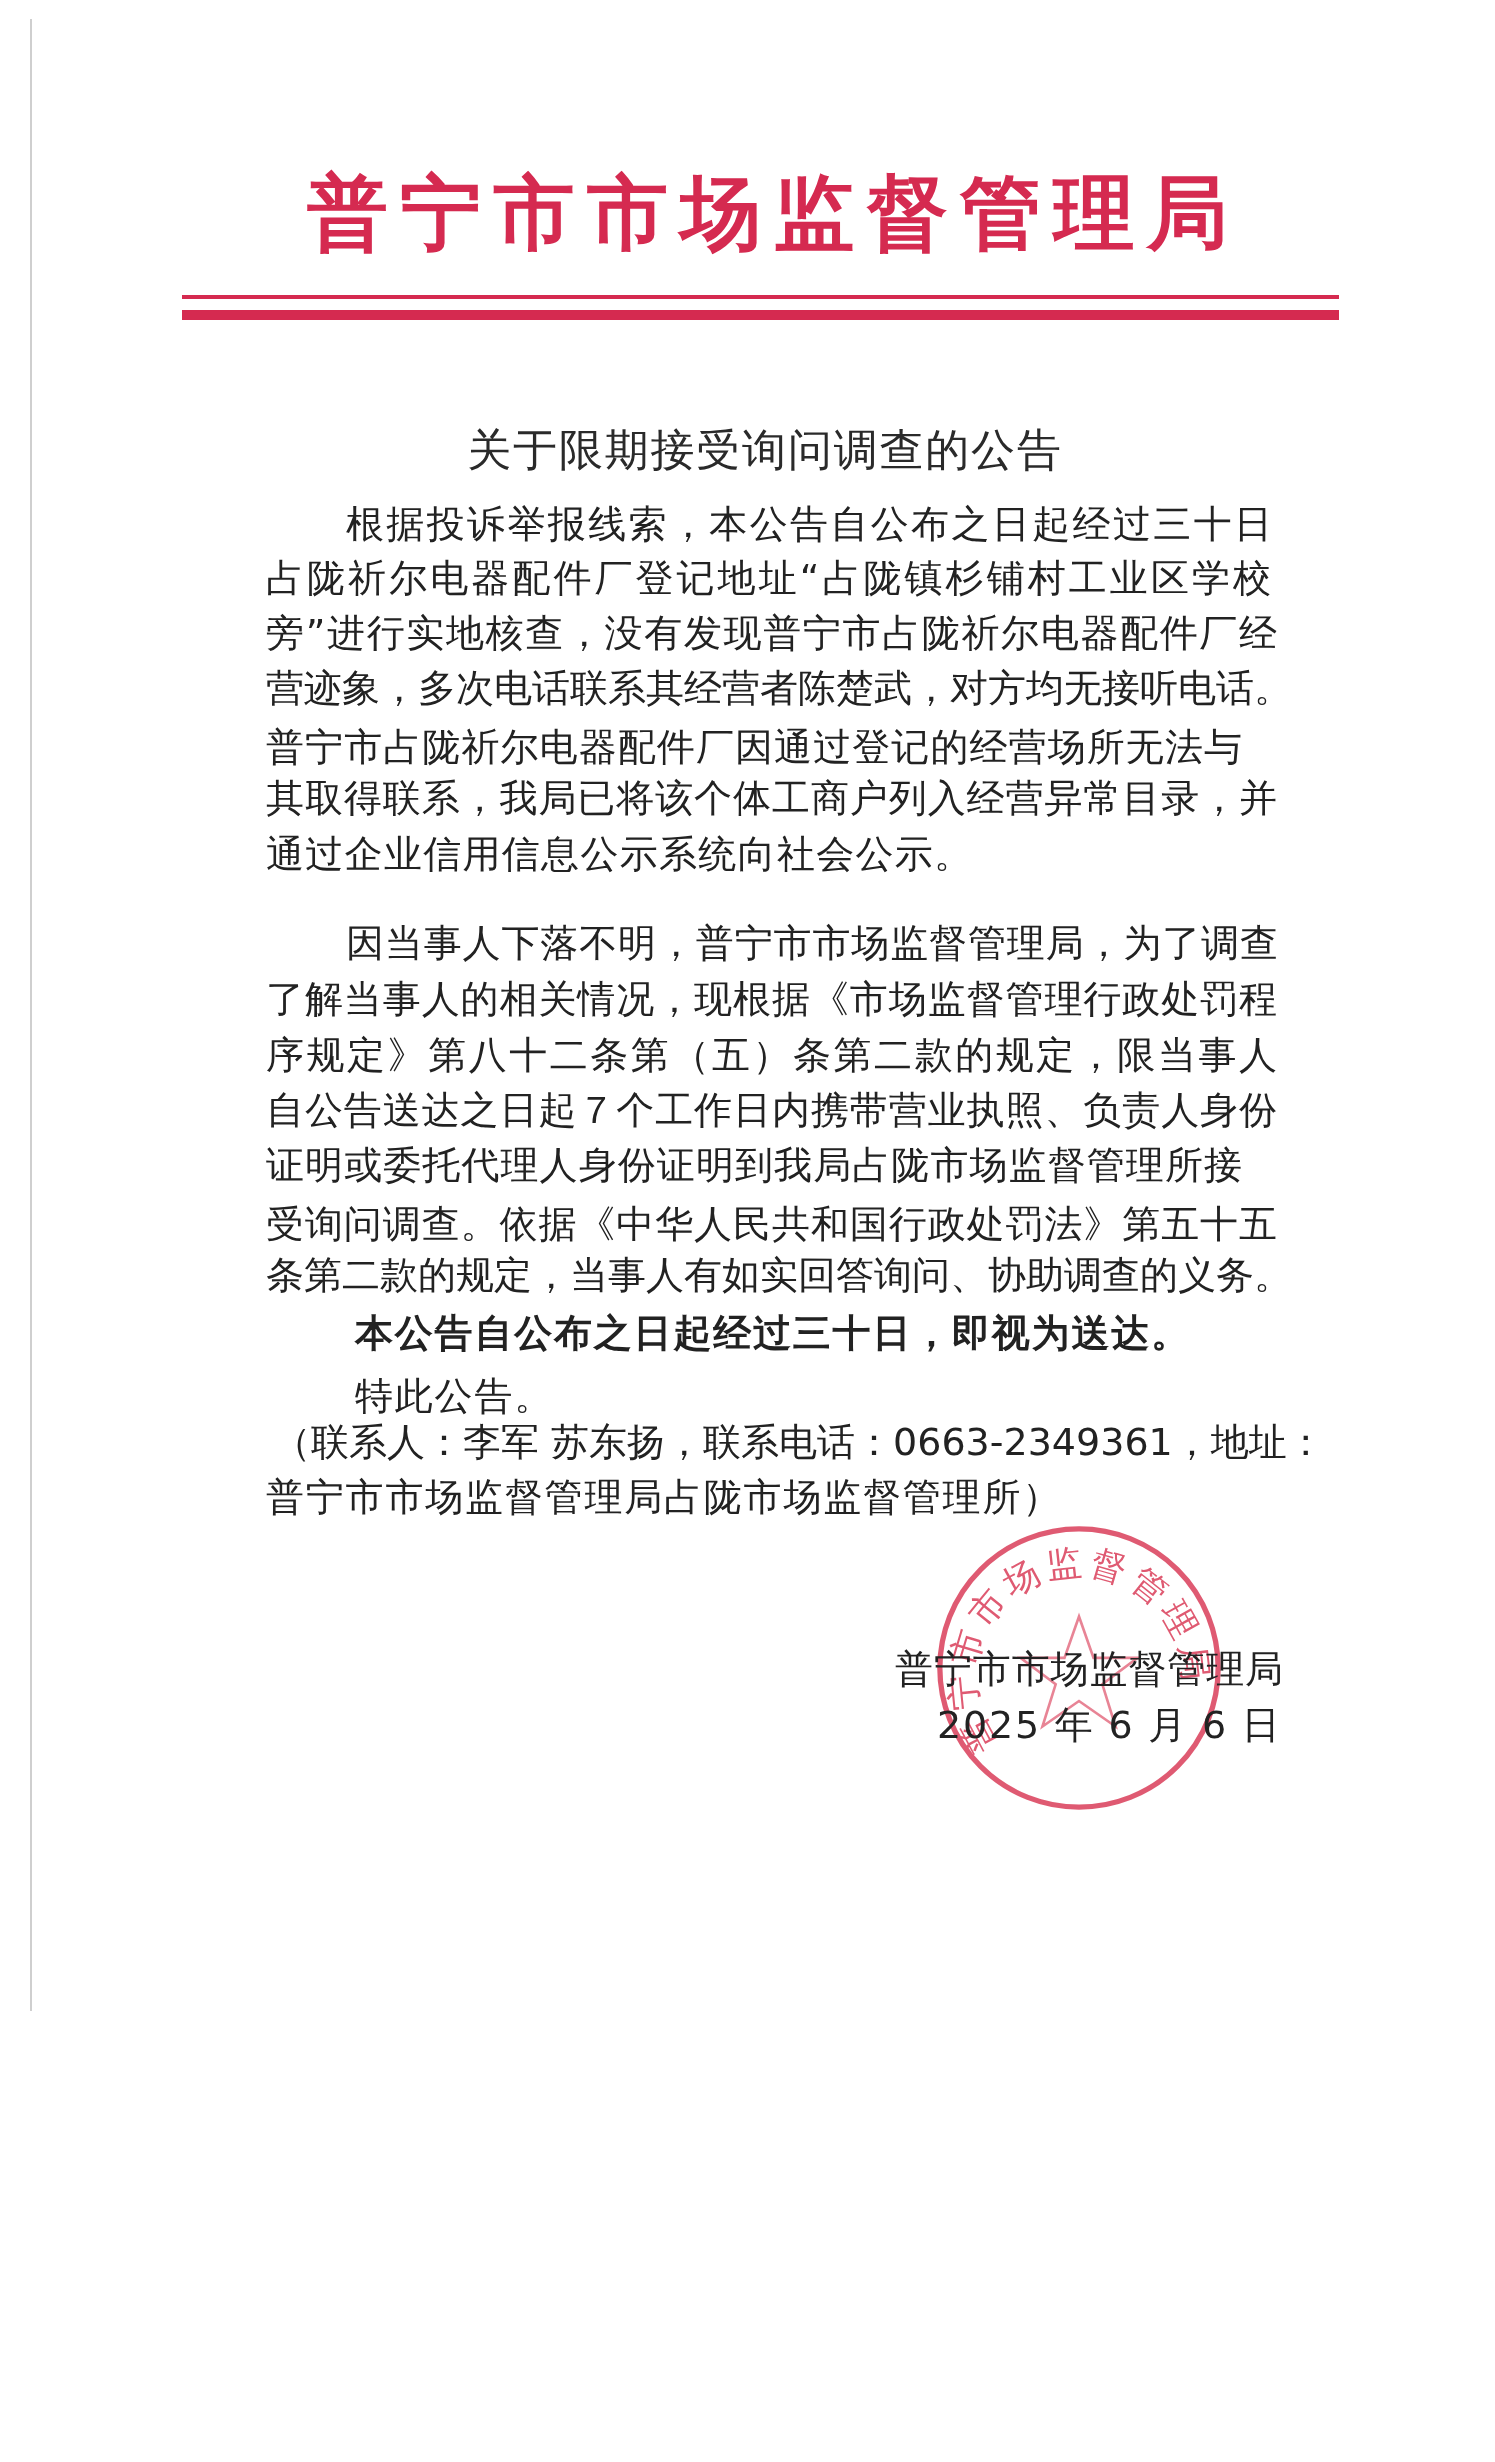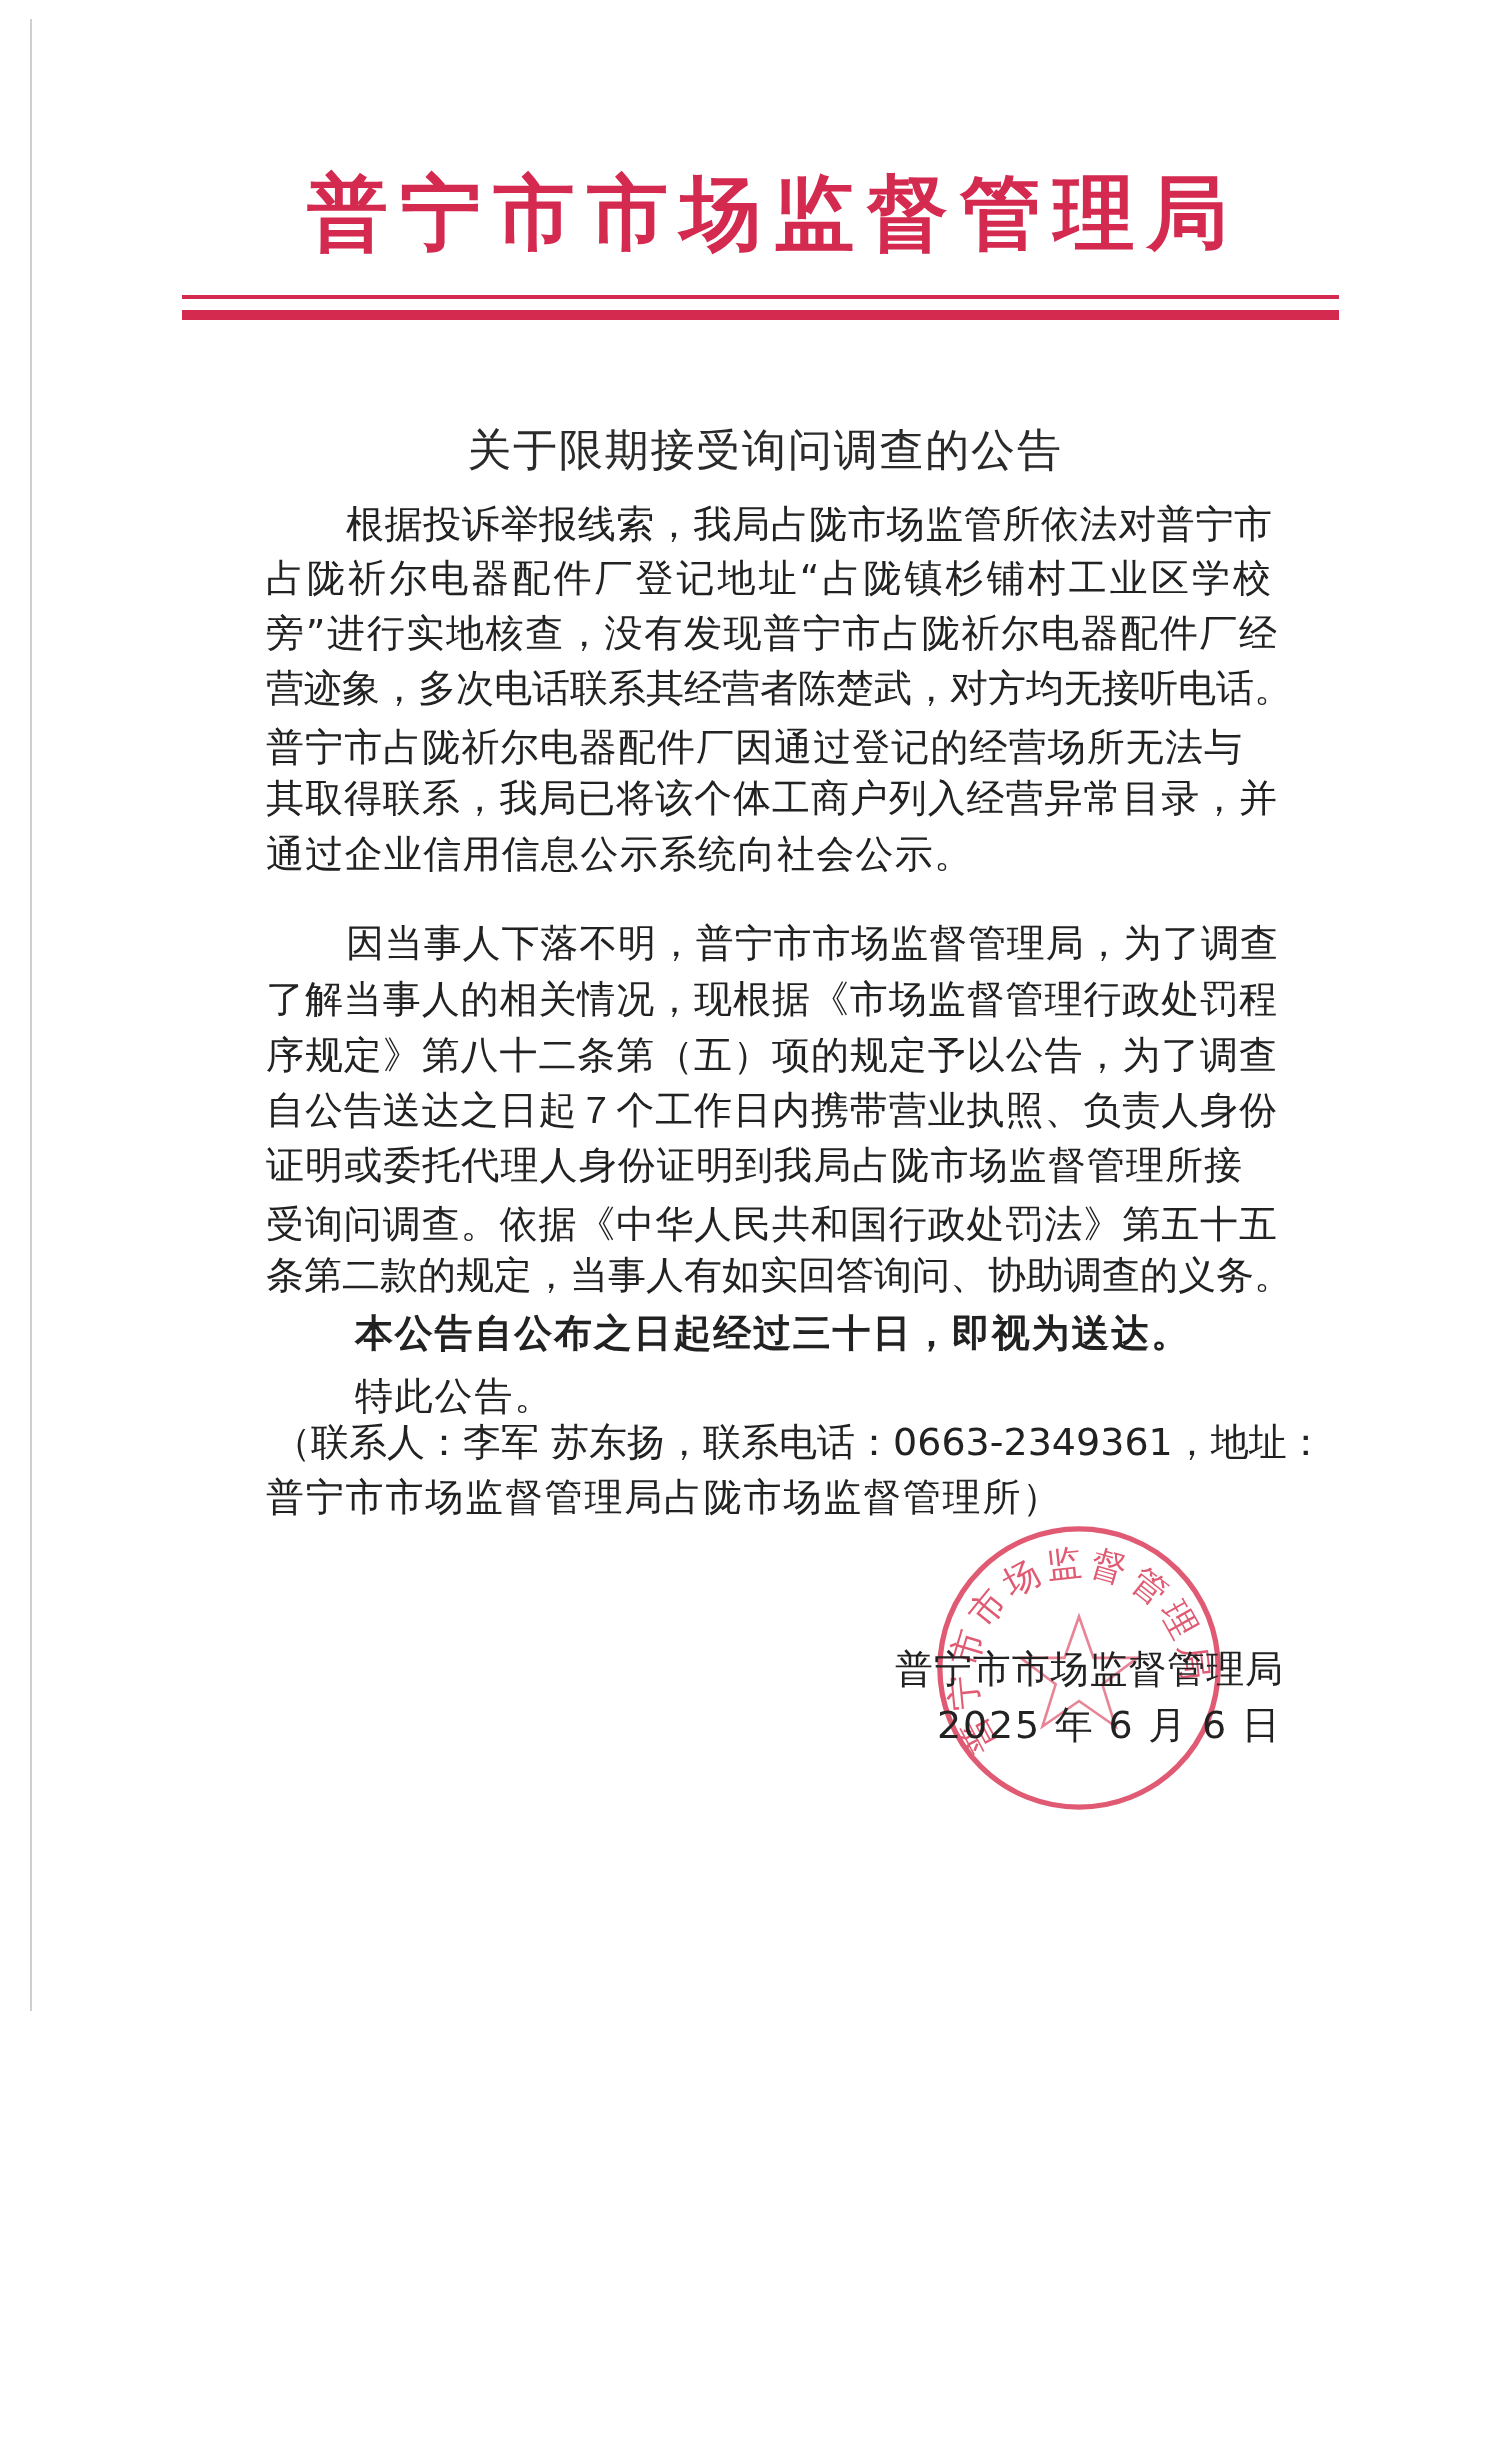--- a/index.html
+++ b/index.html
@@ -27,33 +27,33 @@
 
 <div class="scan-edge"></div>
 
 <div class="masthead">普宁市市场监督管理局</div>
 <div class="rule-thin"></div>
 <div class="rule-thick"></div>
 
 <div class="doc-title">关于限期接受询问调查的公告</div>
 
 <div>
-  <div class="line full" style="left:346px;top:500px;width:926px;">根据投诉举报线索，我局占陇市场监管所依法对普宁市</div>
+  <div class="line full" style="left:346px;top:500px;width:926px;">根据投诉举报线索，本公告自公布之日起经过三十日</div>
   <div class="line full" style="left:266px;top:554px;width:1005px;">占陇祈尔电器配件厂登记地址“占陇镇杉铺村工业区学校</div>
   <div class="line full" style="left:266px;top:609px;width:1011px;">旁”进行实地核查，没有发现普宁市占陇祈尔电器配件厂经</div>
   <div class="line full" style="left:266px;top:664px;width:1020px;">营迹象，多次电话联系其经营者陈楚武，对方均无接听电话。</div>
   <div class="line full" style="left:266px;top:723px;width:976px;">普宁市占陇祈尔电器配件厂因通过登记的经营场所无法与</div>
   <div class="line full" style="left:266px;top:774px;width:1011px;">其取得联系，我局已将该个体工商户列入经营异常目录，并</div>
   <div class="line" style="left:266px;top:830px;width:704px;letter-spacing:1.3px;">通过企业信用信息公示系统向社会公示。</div>
 </div>
 
 <div>
   <div class="line full" style="left:346px;top:919px;width:932px;">因当事人下落不明，普宁市市场监督管理局，为了调查</div>
   <div class="line full" style="left:266px;top:975px;width:1011px;">了解当事人的相关情况，现根据《市场监督管理行政处罚程</div>
-  <div class="line full" style="left:266px;top:1031px;width:1011px;">序规定》第八十二条第（五）项的规定予以公告，为了调查</div>
+  <div class="line full" style="left:266px;top:1031px;width:1011px;">序规定》第八十二条第（五）条第二款的规定，限当事人</div>
   <div class="line full" style="left:266px;top:1086px;width:1011px;">自公告送达之日起７个工作日内携带营业执照、负责人身份</div>
   <div class="line full" style="left:266px;top:1141px;width:976px;">证明或委托代理人身份证明到我局占陇市场监督管理所接</div>
   <div class="line full" style="left:266px;top:1200px;width:1011px;">受询问调查。依据《中华人民共和国行政处罚法》第五十五</div>
   <div class="line full" style="left:266px;top:1251px;width:1020px;">条第二款的规定，当事人有如实回答询问、协助调查的义务。</div>
 </div>
 
 <div class="line" style="left:355px;top:1309px;width:791px;letter-spacing:1.8px;font-weight:bold;">本公告自公布之日起经过三十日，即视为送达。</div>
 <div class="line" style="left:355px;top:1372px;width:264px;letter-spacing:1.8px;">特此公告。</div>
 
 <div>

